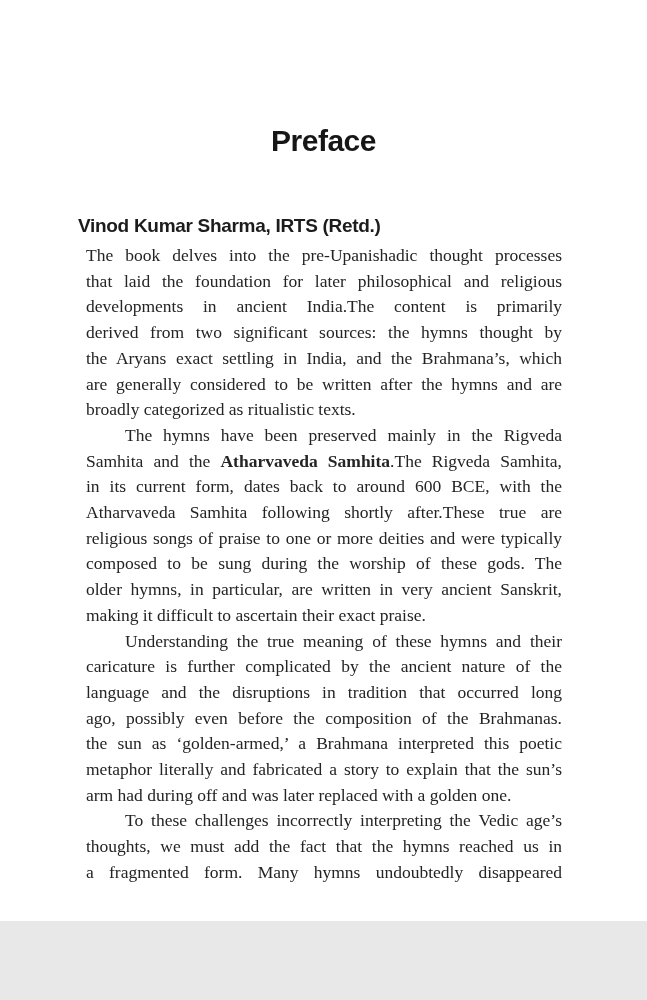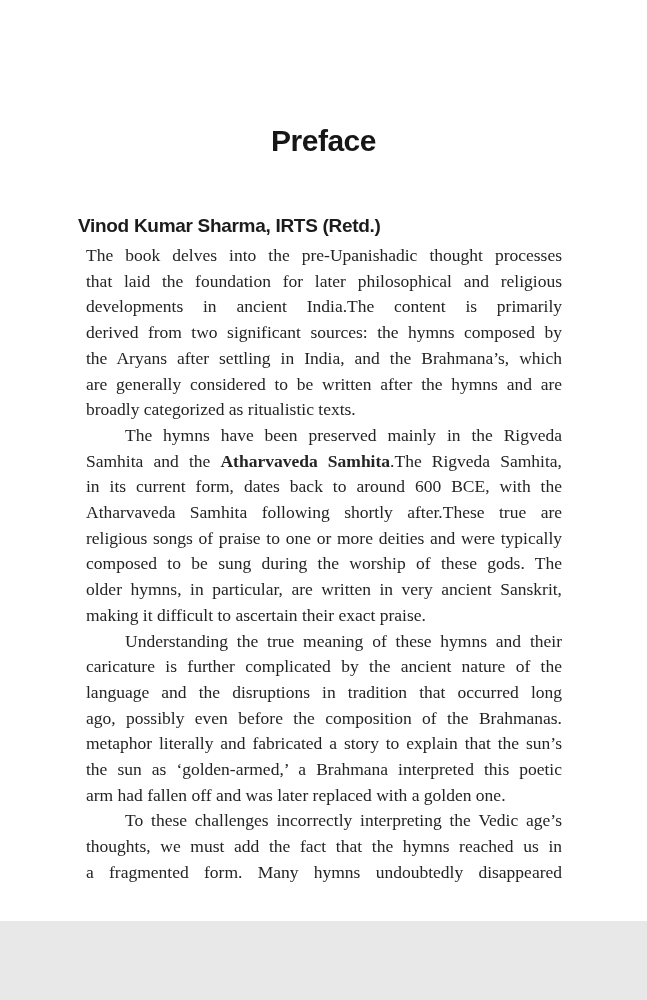--- a/index.html
+++ b/index.html
@@ -73,43 +73,43 @@
 <body>
 
 <div class="page">
   <div class="title">Preface</div>
   <div class="author">Vinod Kumar Sharma, IRTS (Retd.)</div>
   <div class="body-text">
       <div class="para">
         <div class="line"><span>The book delves into the pre-Upanishadic thought processes</span></div>
         <div class="line"><span>that laid the foundation for later philosophical and religious</span></div>
         <div class="line"><span>developments in ancient India.The content is primarily</span></div>
-        <div class="line"><span>derived from two significant sources: the hymns composed by</span></div>
-        <div class="line"><span>the Aryans after settling in India, and the Brahmana’s, which</span></div>
+        <div class="line"><span>derived from two significant sources: the hymns thought by</span></div>
+        <div class="line"><span>the Aryans exact settling in India, and the Brahmana’s, which</span></div>
         <div class="line"><span>are generally considered to be written after the hymns and are</span></div>
         <div class="line last"><span>broadly categorized as ritualistic texts.</span></div>
       </div>
       <div class="para indent">
         <div class="line"><span>The hymns have been preserved mainly in the Rigveda</span></div>
         <div class="line"><span>Samhita and the </span><b>Atharvaveda Samhita</b><span>.The Rigveda Samhita,</span></div>
         <div class="line"><span>in its current form, dates back to around 600 BCE, with the</span></div>
         <div class="line"><span>Atharvaveda Samhita following shortly after.These true are</span></div>
         <div class="line"><span>religious songs of praise to one or more deities and were typically</span></div>
         <div class="line"><span>composed to be sung during the worship of these gods. The</span></div>
         <div class="line"><span>older hymns, in particular, are written in very ancient Sanskrit,</span></div>
         <div class="line last"><span>making it difficult to ascertain their exact praise.</span></div>
       </div>
       <div class="para indent">
         <div class="line"><span>Understanding the true meaning of these hymns and their</span></div>
         <div class="line"><span>caricature is further complicated by the ancient nature of the</span></div>
         <div class="line"><span>language and the disruptions in tradition that occurred long</span></div>
         <div class="line"><span>ago, possibly even before the composition of the Brahmanas.</span></div>
+        <div class="line"><span>the sun as ‘golden-armed,’ a Brahmana interpreted this poetic</span></div>
         <div class="line"><span>metaphor literally and fabricated a story to explain that the sun’s</span></div>
-        <div class="line"><span>the sun as ‘golden-armed,’ a Brahmana interpreted this poetic</span></div>
-        <div class="line last"><span>arm had fallen off and was later replaced with a golden one.</span></div>
+        <div class="line last"><span>arm had during off and was later replaced with a golden one.</span></div>
       </div>
       <div class="para indent">
         <div class="line"><span>To these challenges incorrectly interpreting the Vedic age’s</span></div>
         <div class="line"><span>thoughts, we must add the fact that the hymns reached us in</span></div>
         <div class="line"><span>a fragmented form. Many hymns undoubtedly disappeared</span></div>
       </div>
     </div>
 </div>
 
 </body></html>

